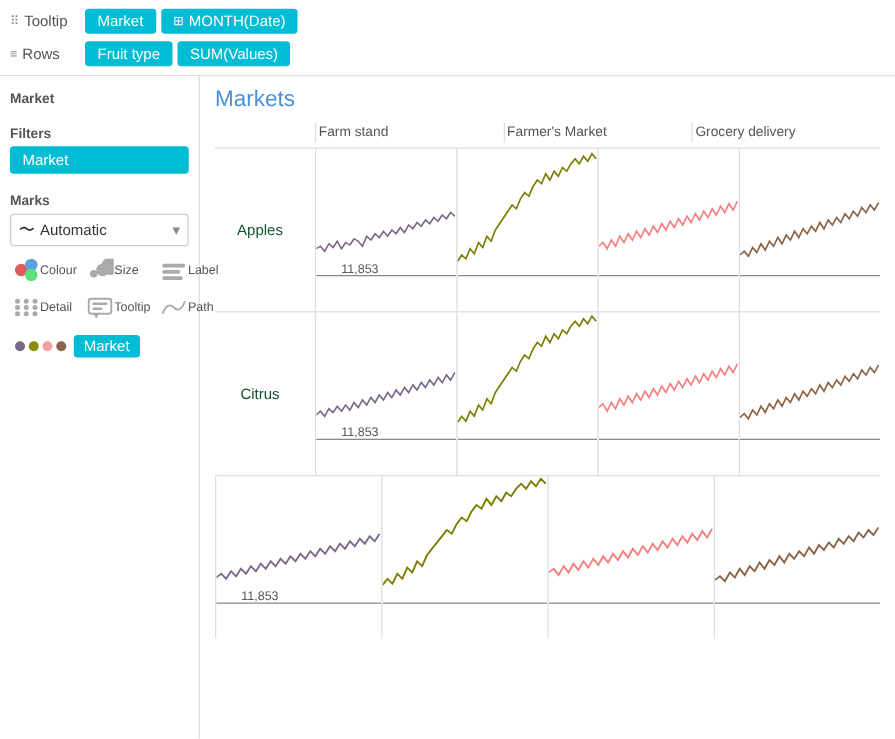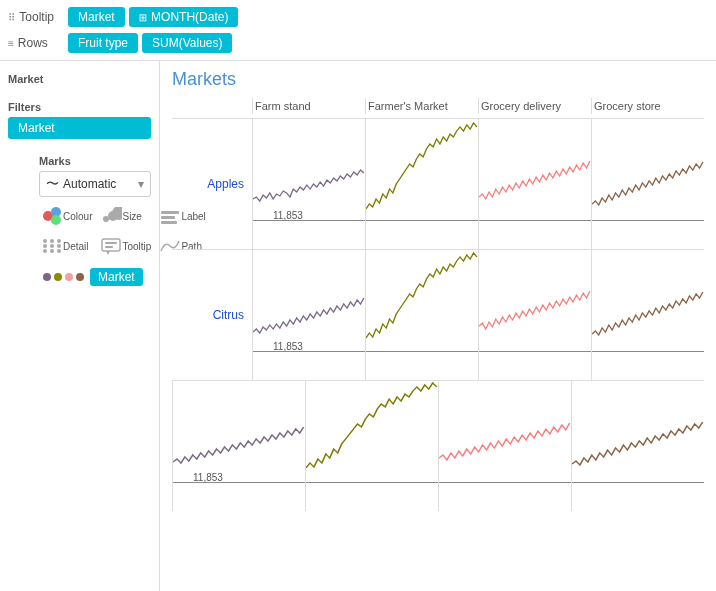--- a/index.html
+++ b/index.html
@@ -19,21 +19,21 @@
     
     .main { display: flex; flex: 1; overflow: hidden; }
 
     
     .sidebar { width: 160px; min-width: 160px; background: #fff; border-right: 1px solid #ddd; padding: 8px 8px; display: flex; flex-direction: column; gap: 8px; }
 
     .sidebar-section-title { font-size: 11px; color: #555; font-weight: bold; margin-bottom: 4px; margin-top: 4px; }
 
     .filter-pill { background: #00bcd4; color: #fff; padding: 4px 10px; border-radius: 3px; font-size: 12px; cursor: pointer; }
 
-    .marks-section { margin-top: 4px; margin-left: 31px; }
+    .marks-section { margin-top: 4px; }
     .marks-dropdown { display: flex; align-items: center; justify-content: space-between; border: 1px solid #ccc; border-radius: 3px; padding: 3px 6px; font-size: 12px; cursor: pointer; margin-bottom: 6px; }
     .marks-dropdown-arrow { color: #888; }
 
     .marks-grid { display: grid; grid-template-columns: 1fr 1fr 1fr; gap: 4px; margin-bottom: 6px; }
     .marks-item { display: flex; flex-direction: row; align-items: center; padding: 4px 2px; cursor: pointer; }
     .marks-item-label { font-size: 10px; color: #555; }
 
     .marks-color-item { display: flex; align-items: center; gap: 6px; padding: 3px 4px; }
     .marks-color-dots { display: flex; gap: 3px; }
     .dot { width: 8px; height: 8px; border-radius: 50%; }
@@ -45,21 +45,21 @@
 
     
     .chart-area { flex: 1; overflow: auto; padding: 8px 12px; }
     .chart-title { font-size: 18px; color: #4a90d9; font-weight: normal; margin-bottom: 8px; }
 
     .chart-headers { display: flex; margin-left: 80px; margin-bottom: 4px; }
     .chart-header-cell { flex: 1; font-size: 11px; color: #555; padding: 2px; border-left: 1px solid #ddd; }
 
     .chart-rows { display: flex; flex-direction: column; }
     .chart-row { display: flex; align-items: stretch; border-top: 1px solid #ddd; }
-    .row-label { width: 80px; min-width: 80px; display: flex; align-items: center; justify-content: flex-end; padding-right: 8px; font-size: 12px; color: #1d4ed8; }
+    .row-label { width: 80px; min-width: 80px; display: flex; align-items: center; justify-content: center; padding-right: 8px; font-size: 12px; color: #14532d; }
     .row-cells { display: flex; flex: 1; }
     .chart-cell { flex: 1; border-left: 1px solid #ddd; position: relative; height: 130px; overflow: hidden; }
 
     .value-label { position: absolute; bottom: 28px; left: 20px; font-size: 10px; color: #555; }
     .baseline { position: absolute; bottom: 28px; left: 0; right: 0; height: 1px; background: #888; }
 
     svg.sparkline { position: absolute; bottom: 0; left: 0; width: 100%; height: 100%; }
   </style>
 </head>
 <body>
@@ -188,21 +188,20 @@
       </div>
     </div>
 
     <div class="chart-area">
       <div class="chart-title">Markets</div>
 
       <div class="chart-headers">
         <div class="chart-header-cell">Farm stand</div>
         <div class="chart-header-cell">Farmer's Market</div>
         <div class="chart-header-cell">Grocery delivery</div>
-        <div class="chart-header-cell">Grocery store</div>
       </div>
 
       <div class="chart-rows">
 
         <div class="chart-row">
           <div class="row-label">
             <span>Apples</span>
           </div>
           <div class="row-cells">
 

